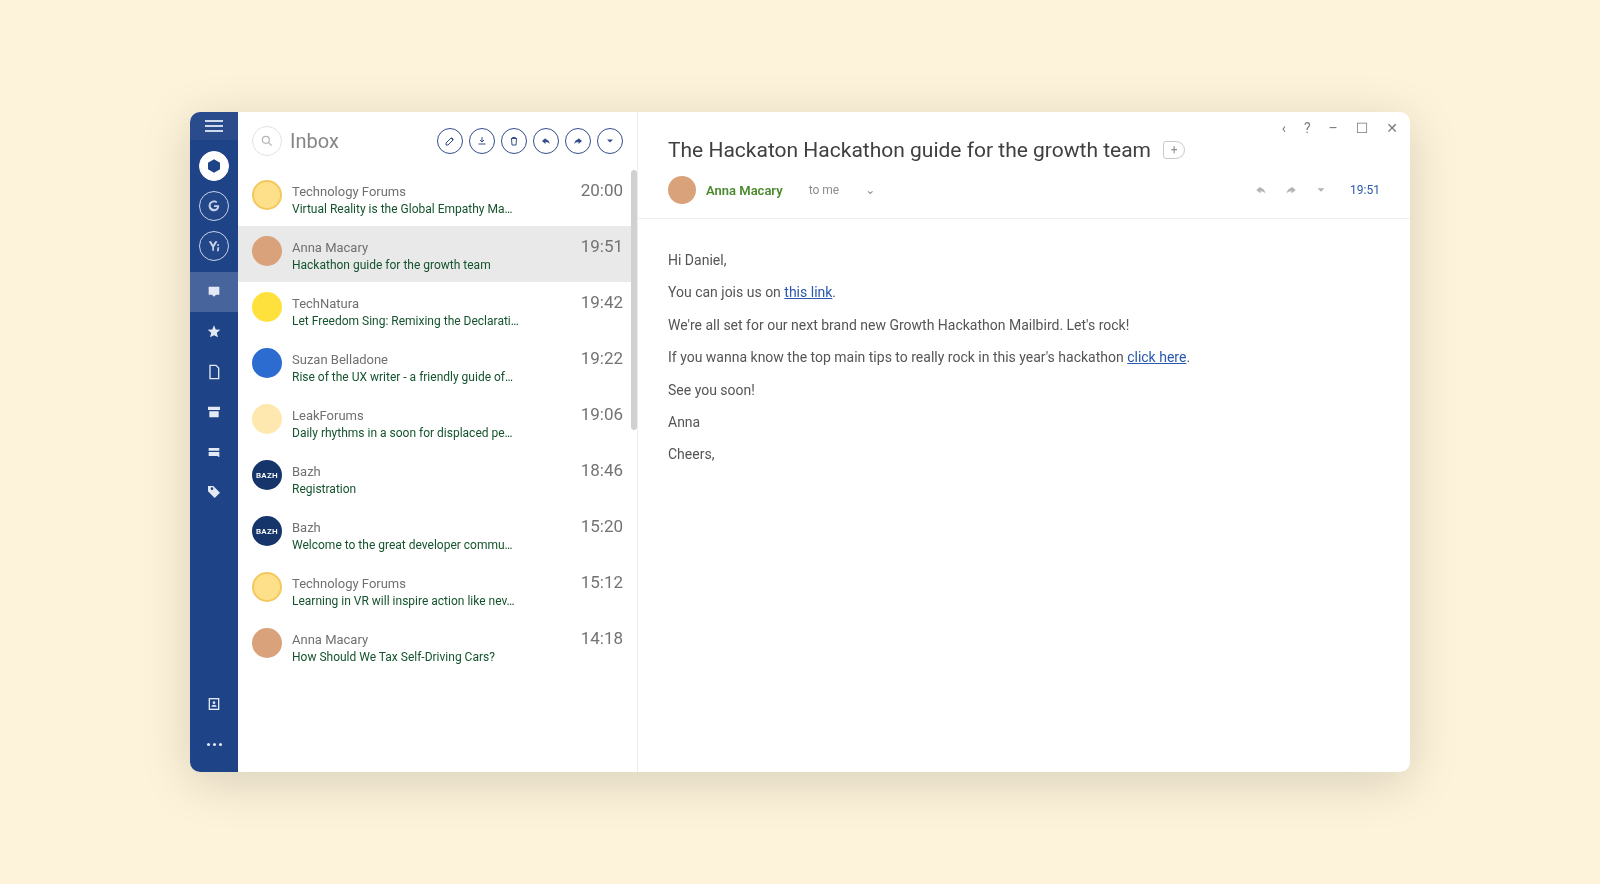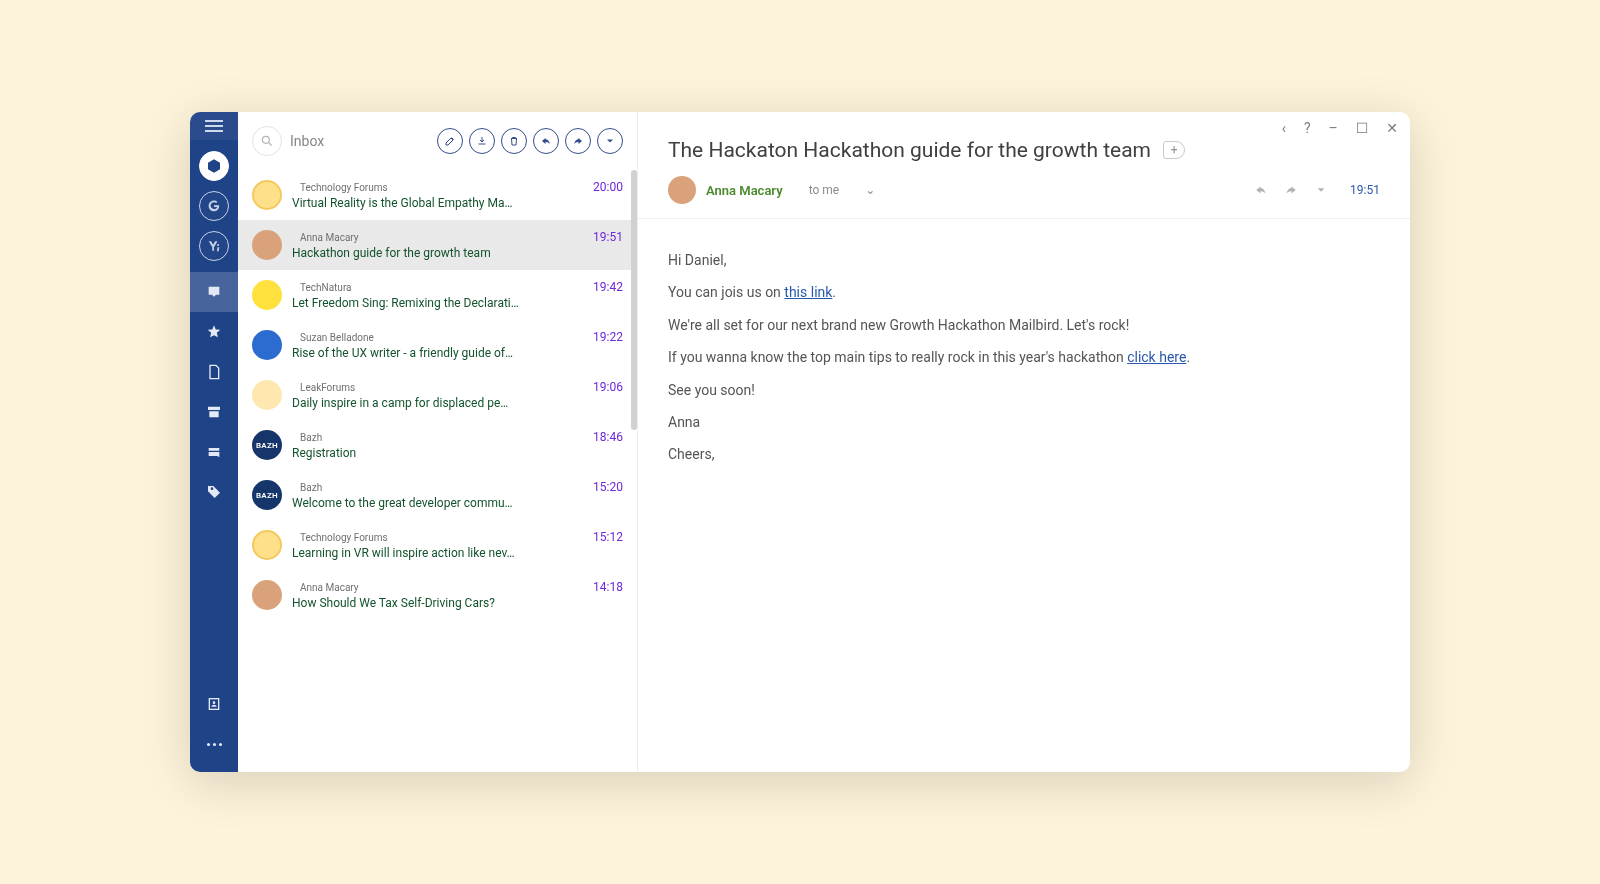--- a/index.html
+++ b/index.html
@@ -74,21 +74,21 @@
   }
   .list-head {
     height: 58px; display:flex; align-items:center;
     padding: 0 14px; gap:8px;
   }
   .search-btn {
     width:30px; height:30px; border-radius:50%; border:1px solid #e2e2e2;
     display:flex; align-items:center; justify-content:center; color:#b4b4b4;
     cursor:pointer; flex-shrink:0;
   }
-  .folder-title { font-size:14px; color:#868686; font-weight:400; }
+  .folder-title { font-size:20px; color:#868686; font-weight:400; }
   .head-actions { margin-left:auto; display:flex; gap:6px; }
   .round-btn {
     width:26px; height:26px; border-radius:50%; border:1.5px solid #344e8a;
     display:flex; align-items:center; justify-content:center; cursor:pointer;
     color:#344e8a;
   }
   .round-btn svg { width:12px; height:12px; fill:none; stroke:#344e8a; stroke-width:2; }
   .round-btn.fill svg { fill:#344e8a; stroke:none; }
   .messages { flex:1; overflow:hidden; position:relative; }
   .scroll-track { position:absolute; right:0; top:0; width:6px; height:260px; background:#d1d1d1; border-radius:3px; }
@@ -99,22 +99,22 @@
   }
   .msg.selected { background:#e9e9e9; }
   .avatar {
     width:30px; height:30px; border-radius:50%;
     background:#d9d9d9; flex-shrink:0;
     display:flex; align-items:center; justify-content:center;
     font-size:11px; font-weight:600; color:#fff;
   }
   .msg-body { flex:1; min-width:0; }
   .msg-top { display:flex; align-items:baseline; }
-  .sender { font-size:10px; color:#707070;margin-left:8px; }
-  .time { margin-left:auto; font-size:12px; color:#6d28d9; }
+  .sender { font-size:13px; color:#707070; }
+  .time { margin-left:auto; font-size:17px; color:#737373; }
   .subject { font-size:12px; color:#14532d; white-space:nowrap; overflow:hidden; text-overflow:ellipsis; max-width:310px; margin-top:2px; }
 
   
   .reader { flex:1; display:flex; flex-direction:column; position:relative; min-width:0; }
   .win-controls {
     position:absolute; top:8px; right:12px; display:flex; gap:18px; align-items:center;
     color:#7b7b7b; font-size:14px;
   }
   .win-controls span { cursor:pointer; }
   .reader-head {
@@ -314,21 +314,21 @@
             <div class="subject">Rise of the UX writer - a friendly guide of…</div>
           </div>
         </div>
         <div class="msg">
           <div class="avatar av-emoji"></div>
           <div class="msg-body">
             <div class="msg-top">
               <span class="sender">LeakForums</span>
               <span class="time">19:06</span>
             </div>
-            <div class="subject">Daily inspire in a camp for displaced pe…</div>
+            <div class="subject">Daily rhythms in a soon for displaced pe…</div>
           </div>
         </div>
         <div class="msg">
           <div class="avatar av-bazh">BAZH</div>
           <div class="msg-body">
             <div class="msg-top">
               <span class="sender">Bazh</span>
               <span class="time">18:46</span>
             </div>
             <div class="subject">Registration</div>

